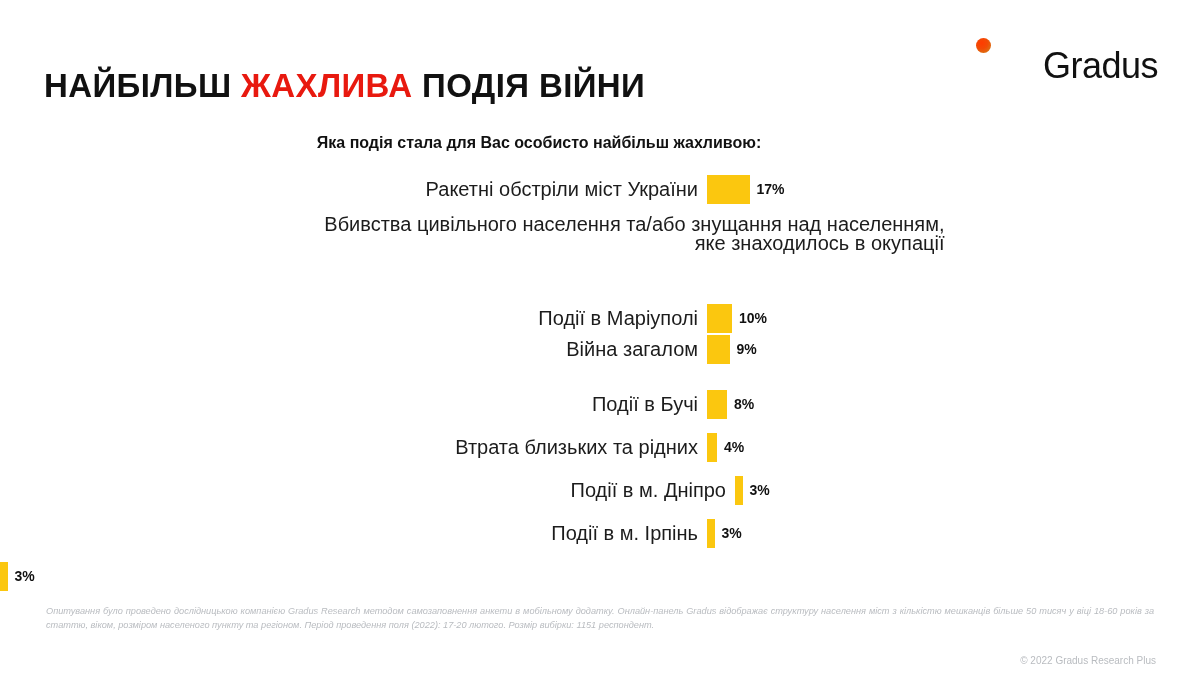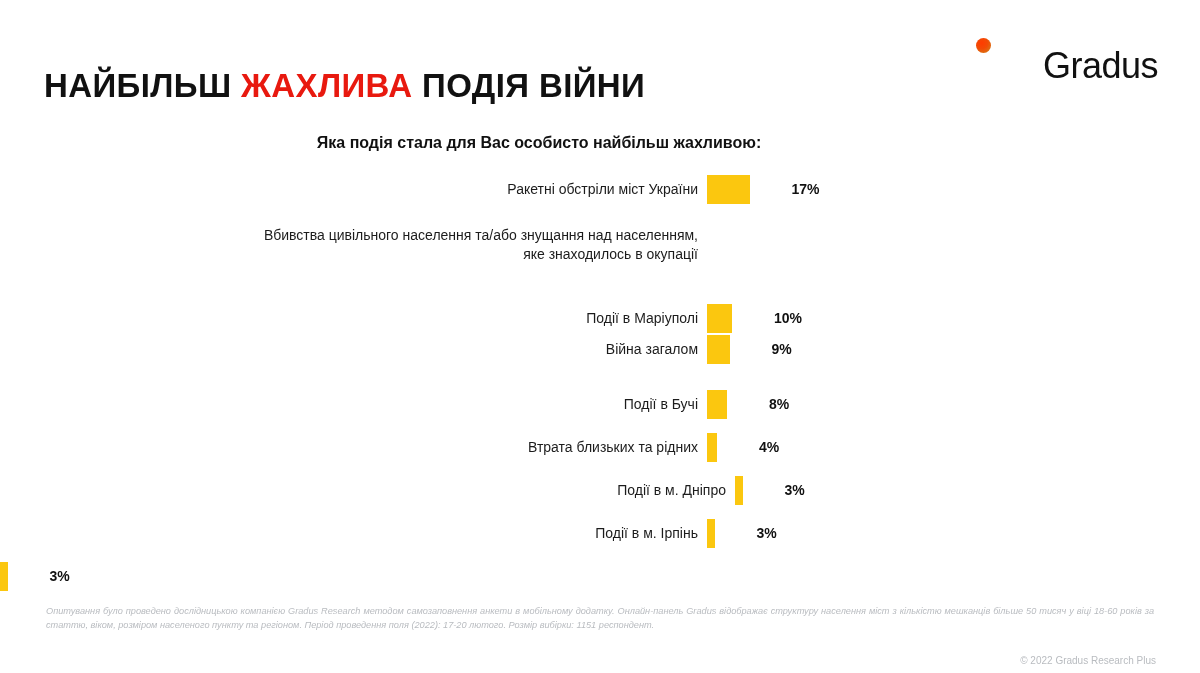--- a/index.html
+++ b/index.html
@@ -104,32 +104,31 @@
     height: 42px;
     display: flex;
     align-items: center;
   }
 
   .bar-label {
     width: 707px;
     text-align: right;
     padding-right: 9px;
     box-sizing: border-box;
-    font-size: 14px;
+    font-size: 20px;
     line-height: 19px;
     color: #1c1c1c;
     white-space: pre-line;
   }
 
   .bar-track {
     flex: 1;
     display: flex;
     align-items: center;
     height: 100%;
-    gap: 35px;
   }
 
   .bar {
     height: 29px;
     background: #FBC70F;
   }
 
   .bar-value {
     font-size: 14px;
     font-weight: bold;
@@ -178,21 +177,21 @@
   <div class="chart">
 
     <div class="bar-row" style="top:0px;">
       <div class="bar-label">Ракетні обстріли міст України</div>
       <div class="bar-track">
         <div class="bar" style="width:42.5px;"></div>
         <div class="bar-value">17%</div>
       </div>
     </div>
 
-    <div class="bar-row" style="top:56px;">
+    <div class="bar-row" style="top:45px;justify-content:center;">
       <div class="bar-label">Вбивства цивільного населення та/або знущання над населенням,
 яке знаходилось в окупації</div>
     </div>
 
 
     <div class="bar-row" style="top:129px;">
       <div class="bar-label">Події в Маріуполі</div>
       <div class="bar-track">
         <div class="bar" style="width:25px;"></div>
         <div class="bar-value">10%</div>

